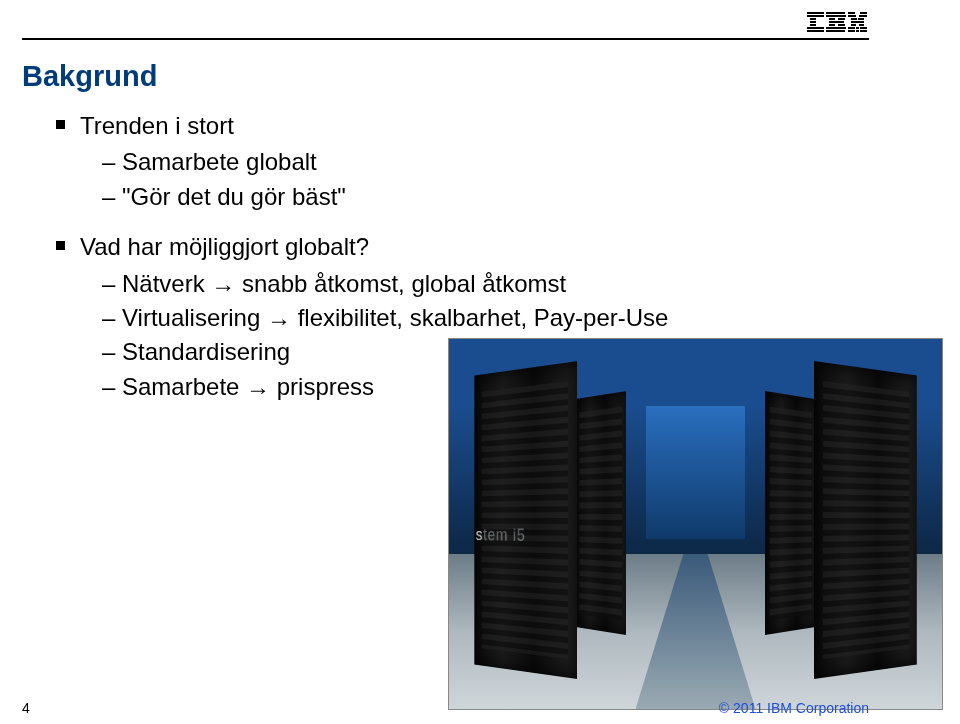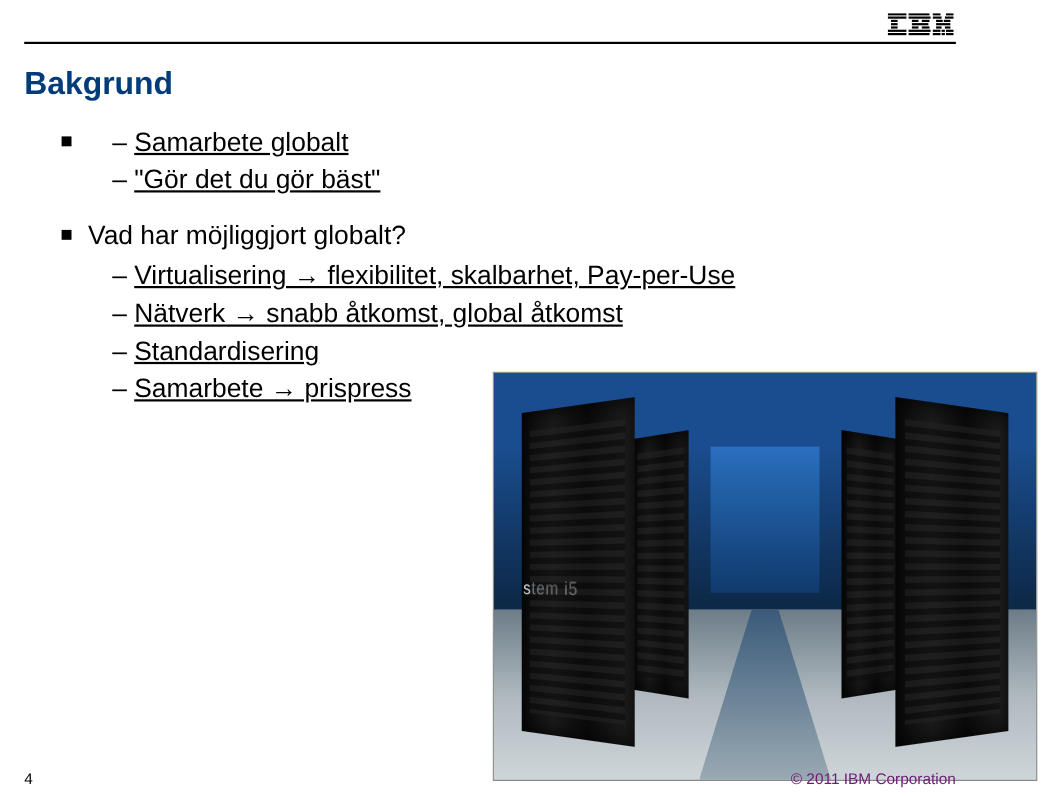--- a/index.html
+++ b/index.html
@@ -6,37 +6,37 @@
   html, body { width: 960px; height: 724px; font-family: Arial, Helvetica, sans-serif; background: #fff; overflow: hidden; }
   .slide { position: relative; width: 891px; height: 724px; }
   .logo { position: absolute; top: 12px; right: 24px; display: flex; gap: 3px; align-items: center; }
   .logo svg { display: block; }
   .hr { position: absolute; top: 38px; left: 22px; right: 22px; height: 2px; background: #000; }
   .title { position: absolute; top: 60px; left: 22px; font-size: 29px; font-weight: bold; color: #003b7a; }
   .content { position: absolute; top: 110px; left: 56px; width: 820px; font-size: 24px; color: #000; line-height: 1.35; }
   .square-bullet { list-style: none; margin-bottom: 18px; }
   .square-bullet > li { position: relative; padding-left: 24px; margin-bottom: 4px; }
   .square-bullet > li::before { content: ""; position: absolute; left: 0; top: 10px; width: 9px; height: 9px; background: #000; }
-  .dash-list { list-style: none; margin-left: 22px; margin-top: 4px; text-decoration: underline; }
+  .dash-list { list-style: none; margin-left: 22px; margin-top: 4px; }
   .dash-list > li { position: relative; padding-left: 20px; margin-bottom: 2px; }
   .dash-list > li::before { content: "–"; position: absolute; left: 0; top: 0; }
   .arrow { font-family: "Segoe UI Symbol","Arial Unicode MS",Arial,sans-serif; }
   .photo { position: absolute; top: 338px; left: 448px; width: 495px; height: 372px; background: linear-gradient(180deg,#1a4d8f 0%, #1a4d8f 18%, #0d2a4a 55%, #0b1b2a 100%); overflow: hidden; border: 1px solid #888; }
   .floor { position: absolute; bottom: 0; left: 0; right: 0; height: 42%; background: linear-gradient(180deg,#6c7c87 0%, #aeb8be 50%, #cfd6da 100%); }
   .aisle { position: absolute; bottom: 0; left: 50%; transform: translateX(-50%); width: 120px; height: 42%; background: linear-gradient(180deg,#3a5a7a 0%, #9aaab3 100%); clip-path: polygon(40% 0, 60% 0, 100% 100%, 0 100%); }
   .rack { position: absolute; top: 6%; bottom: 8%; background: linear-gradient(90deg,#0a0a0a 0%, #1b1b1b 30%, #0a0a0a 60%, #222 100%); box-shadow: inset 0 0 20px #000; }
   .rack.left1 { left: 0; width: 26%; transform: perspective(600px) rotateY(-28deg); transform-origin: right center; }
   .rack.left2 { left: 22%; width: 14%; transform: perspective(600px) rotateY(-38deg); transform-origin: right center; top: 14%; bottom: 20%; }
   .rack.right1 { right: 0; width: 26%; transform: perspective(600px) rotateY(28deg); transform-origin: left center; }
   .rack.right2 { right: 22%; width: 14%; transform: perspective(600px) rotateY(38deg); transform-origin: left center; top: 14%; bottom: 20%; }
   .rack::after { content: ""; position: absolute; inset: 6% 8% 6% 8%; background: repeating-linear-gradient(180deg,#232323 0 6px,#0c0c0c 6px 12px); opacity: .55; }
   .label5 { position: absolute; left: 2px; top: 52%; color: #cfd6da; font-size: 18px; font-family: Arial, sans-serif; letter-spacing: 1px; }
   .backwall { position: absolute; left: 40%; right: 40%; top: 18%; height: 36%; background: linear-gradient(180deg,#2a6fbf 0%, #0f3a6b 100%); }
   .footer-left { position: absolute; bottom: 8px; left: 22px; font-size: 14px; color: #000; }
-  .footer-right { position: absolute; bottom: 8px; right: 22px; font-size: 14px; color: #701a75; }
+  .footer-right { position: absolute; bottom: 8px; right: 22px; font-size: 14px; color: #1d4ed8; }
 </style>
 </head>
 <body>
 
 <div class="slide">
 
   <div class="logo">
     <svg width="60" height="22" viewBox="0 0 60 22">
       <g fill="#000">
         <rect x="0" y="0" width="17" height="2"></rect>
@@ -74,32 +74,33 @@
     </svg>
   </div>
 
   <div class="hr"></div>
 
   <h1 class="title">Bakgrund</h1>
 
   <div class="content">
     <ul class="square-bullet">
       <li>
+        <span>Trenden i stort</span>
         <ul class="dash-list">
           <li>Samarbete globalt</li>
           <li>"Gör det du gör bäst"</li>
         </ul>
       </li>
     </ul>
     <ul class="square-bullet">
       <li>
         <span>Vad har möjliggjort globalt?</span>
         <ul class="dash-list">
+          <li><span class="arrow">Nätverk → snabb åtkomst, global åtkomst</span></li>
           <li><span class="arrow">Virtualisering → flexibilitet, skalbarhet, Pay-per-Use</span></li>
-          <li><span class="arrow">Nätverk → snabb åtkomst, global åtkomst</span></li>
           <li>Standardisering</li>
           <li><span class="arrow">Samarbete → prispress</span></li>
         </ul>
       </li>
     </ul>
   </div>
 
   <div class="photo">
     <div class="backwall"></div>
     <div class="floor"></div>

